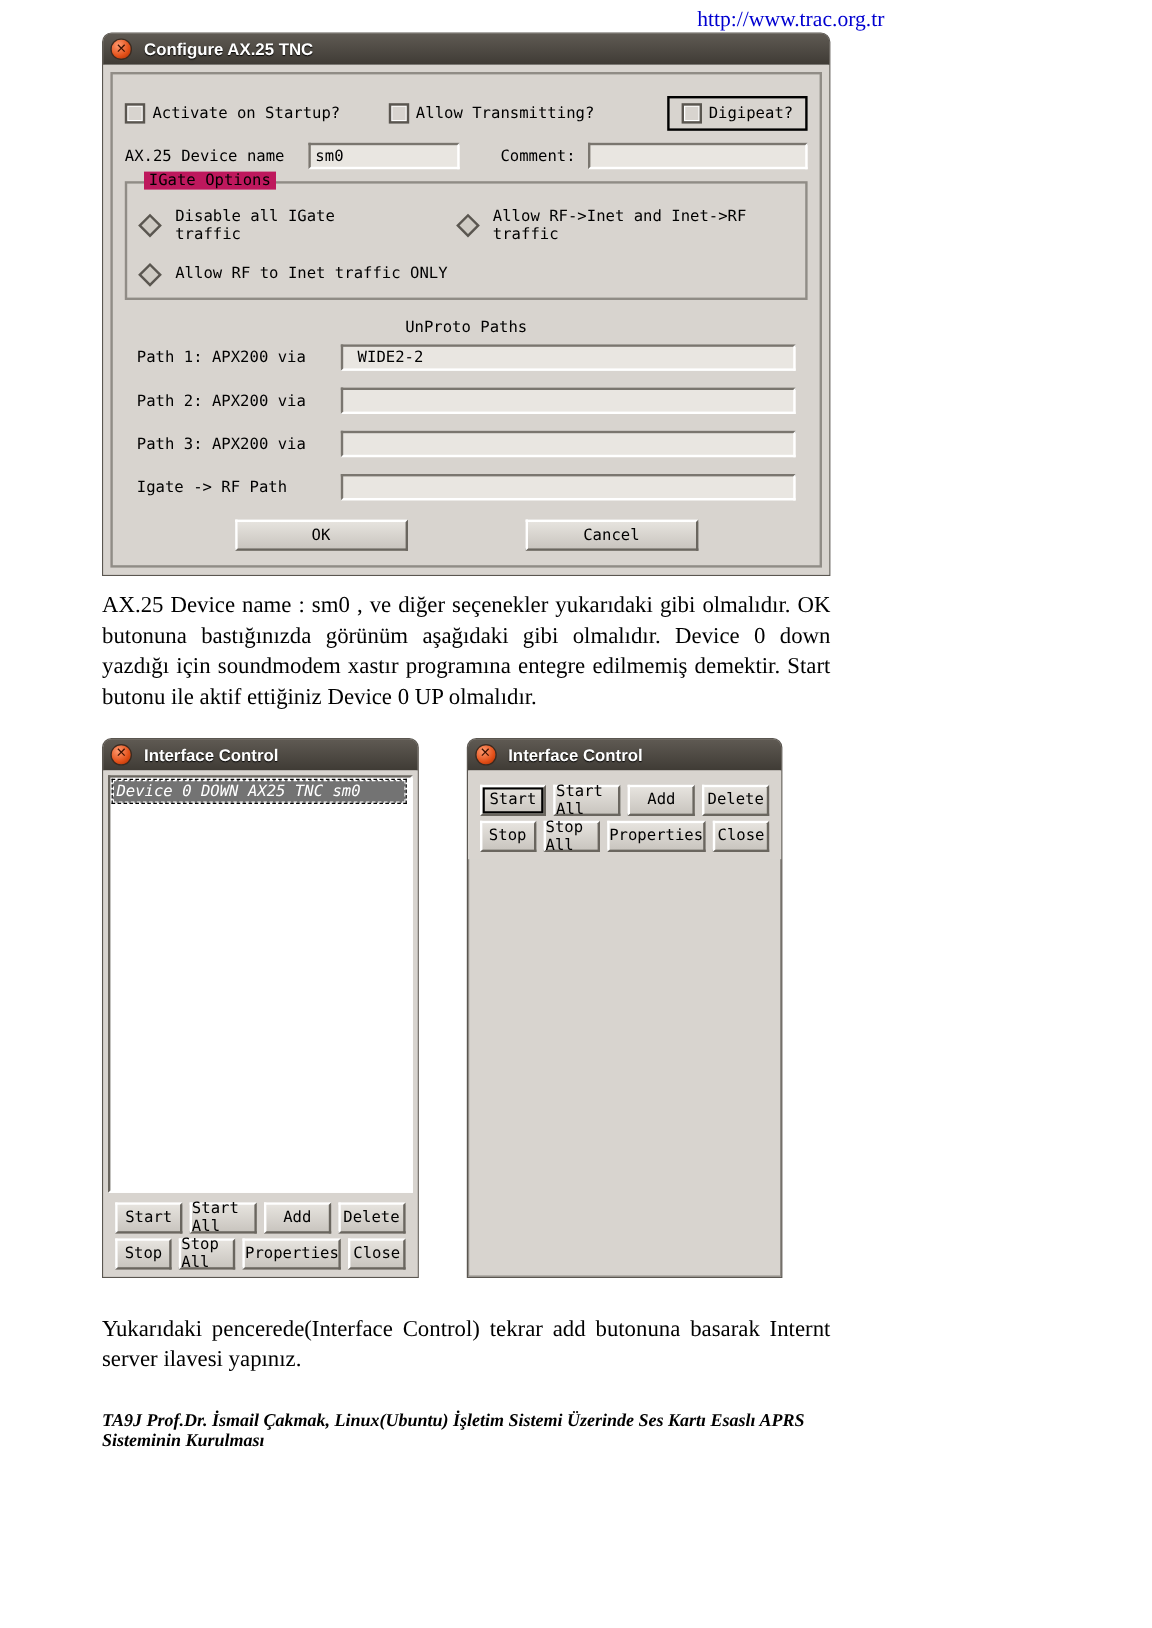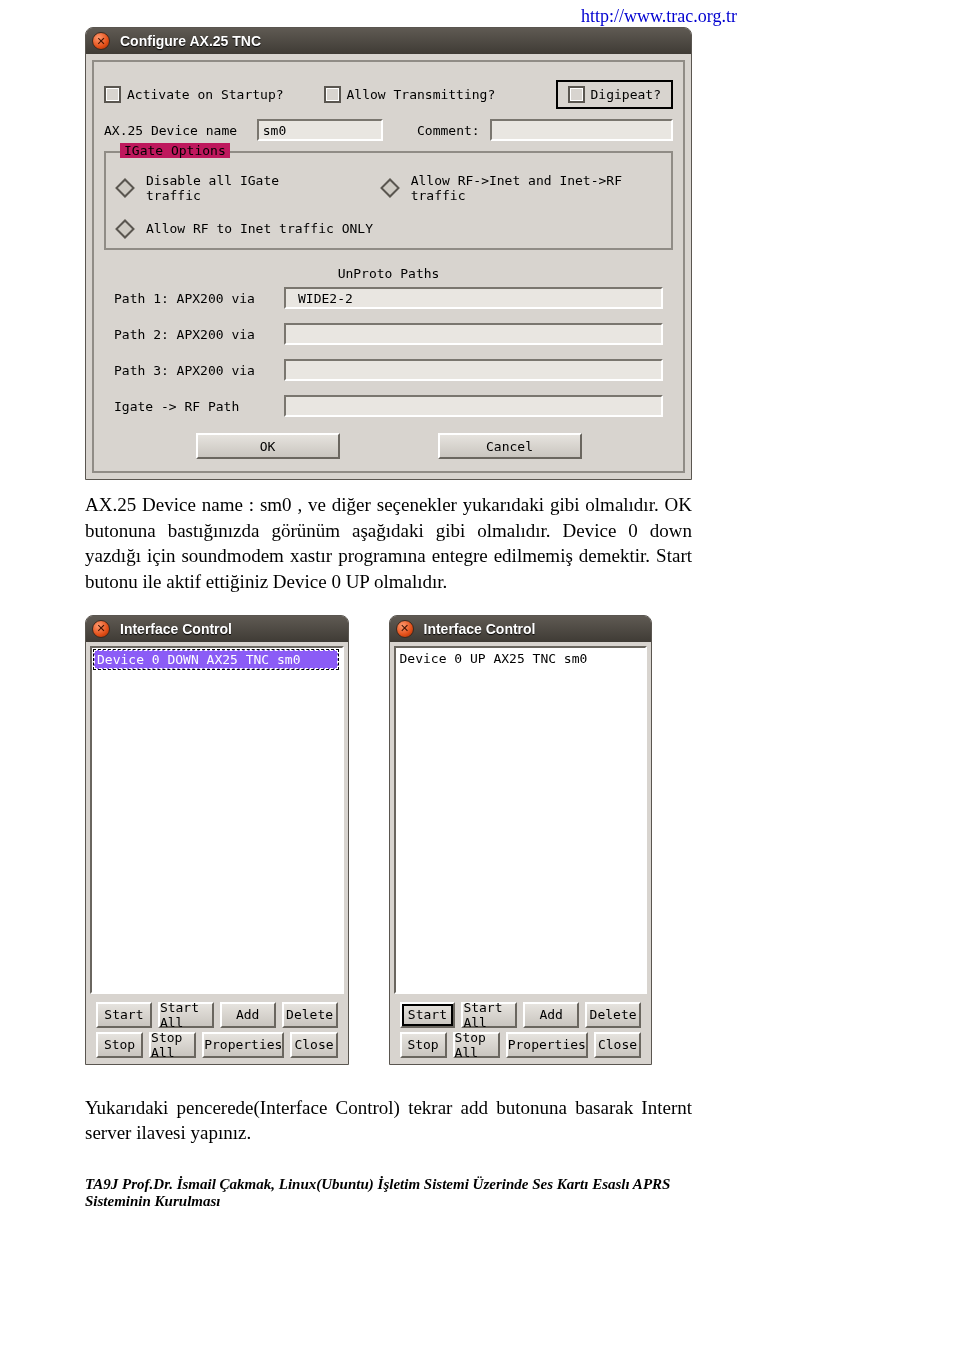--- a/index.html
+++ b/index.html
@@ -115,26 +115,27 @@
     border-top:2px solid #6a665f;
     border-left:2px solid #6a665f;
     border-right:2px solid #fff;
     border-bottom:2px solid #fff;
     height:340px;
     padding:2px;
     font-family: "DejaVu Sans Mono","Courier New",monospace;
     font-size:13px;
   }
   .ic-item-sel {
-    background:#8b5cf6;color:#fff;
+    background:#737373;color:#fff;
     border:1px dashed #fff;
     outline:1px dashed #000;
     padding:1px 2px;
     display:inline-block;
     width:calc(100% - 8px);
+    font-style:italic;
   }
   .ic-item {
     padding:1px 2px;
   }
   .ic-btnrow {
     display:flex;gap:6px;padding:8px 6px 2px;
   }
   .ic-btnrow .btn { flex:1 1 0; }
   .ic-btnrow.tight { padding-top:2px; }
   .bodytext {
@@ -283,23 +284,20 @@
         </div>
       </div>
     </div>
 
     <div class="window" style="flex:1;">
       <div class="titlebar">
         <div class="closebtn">✕</div>
         <div class="title">Interface Control</div>
       </div>
       <div class="winbody" style="padding:4px;">
-        <div class="ic-list">
-          <div class="ic-item">Device  0   UP    AX25 TNC sm0</div>
-        </div>
         <div class="ic-btnrow">
           <div class="btn" style="box-shadow:0 0 0 2px #000 inset;">Start</div>
           <div class="btn">Start All</div>
           <div class="btn">Add</div>
           <div class="btn">Delete</div>
         </div>
         <div class="ic-btnrow tight">
           <div class="btn">Stop</div>
           <div class="btn">Stop All</div>
           <div class="btn">Properties</div>

